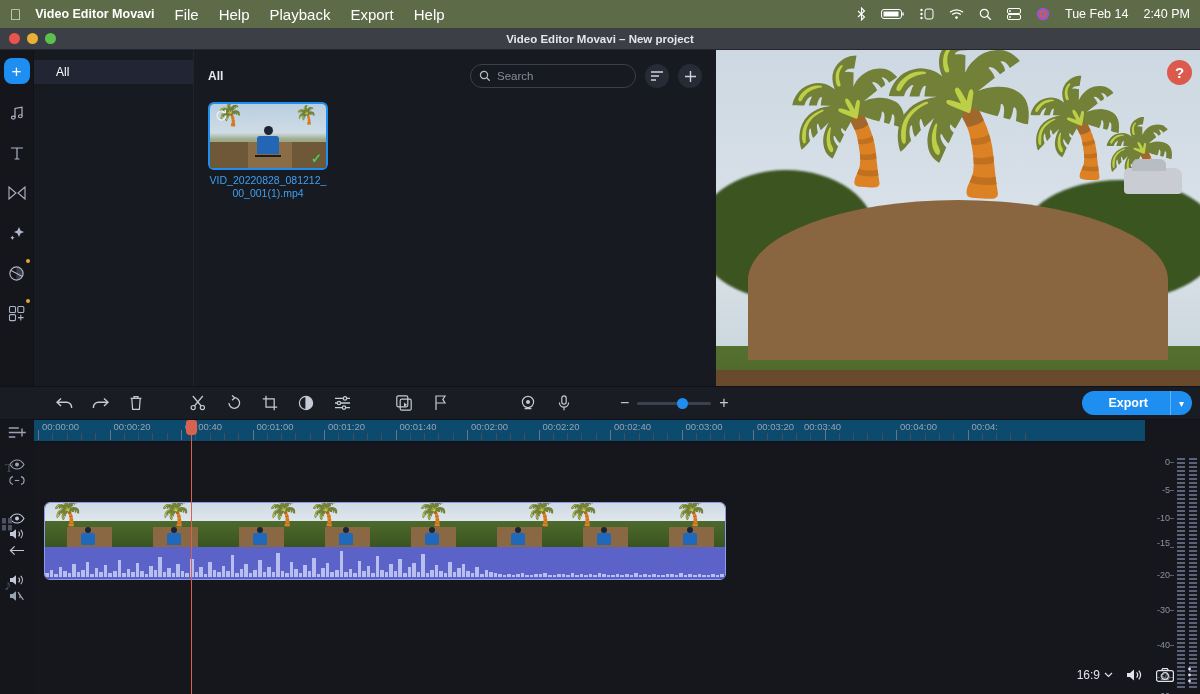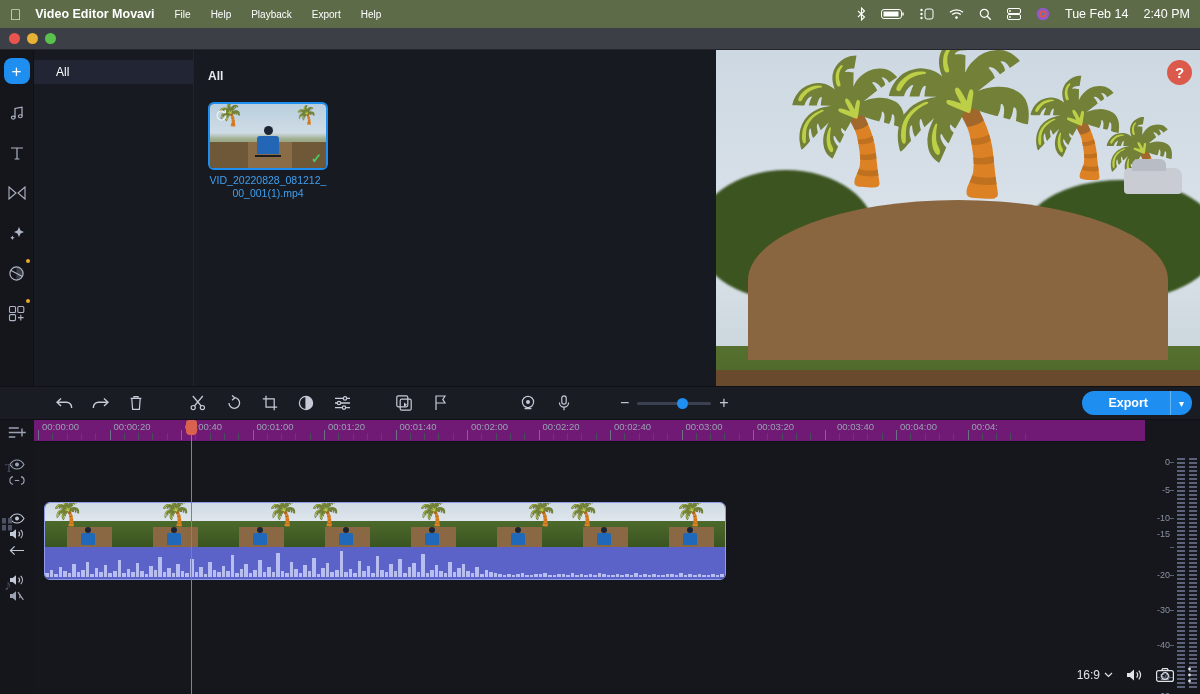--- a/index.html
+++ b/index.html
@@ -15,21 +15,21 @@
     height: 28px; width: 1200px;
     background: #5d6b49;
     display: flex; align-items: center;
     padding: 0 10px;
     font-size: 12.5px;
     color: #ffffff;
     position: relative;
   }
   .macbar .apple { font-size: 15px; margin-right: 14px; line-height: 1; }
   .macbar .appname { font-weight: bold; margin-right: 20px; font-size: 12.5px; }
-  .macbar .mitem { margin-right: 20px; font-size: 10px; }
+  .macbar .mitem { margin-right: 20px; font-size: 15px; }
   .macbar .right { margin-left: auto; display: flex; align-items: center; gap: 15px; }
   .macbar .right .txt { font-size: 12.5px; }
   .ico { display: inline-flex; align-items: center; justify-content: center; }
 
   
   .titlebar {
     height: 22px; width: 1200px;
     background: #3c3f46;
     display: flex; align-items: center;
     position: relative;
@@ -195,21 +195,21 @@
     border-radius: 0 12px 12px 0; display: flex; align-items: center; justify-content: center;
     border-left: 1px solid #63b6f7; font-size: 10px;
   }
 
   
   .timeline { position: absolute; left: 0; top: 420px; width: 1200px; height: 274px; background: #15171d; }
   .trackrail { position: absolute; left: 0; top: 0; width: 34px; height: 274px; background: #14161c; }
   .trackrail .tr { position: absolute; left: 0; width: 34px; display: flex; flex-direction: column; align-items: center; color: #7c8496; }
   .trkicon { height: 16px; display: flex; align-items: center; justify-content: center; }
 
-  .ruler { position: absolute; left: 34px; top: 0; right: 55px; height: 22px; background: #701a75; border-bottom: 1px solid #0f1116; overflow: hidden; }
+  .ruler { position: absolute; left: 34px; top: 0; right: 55px; height: 22px; background: #0c4a6e; border-bottom: 1px solid #0f1116; overflow: hidden; }
   .tick { position: absolute; top: 13px; width: 1px; height: 7px; background: #474d5c; }
   .tickmaj { position: absolute; top: 10px; width: 1px; height: 10px; background: #6b7285; }
   .tlabel { position: absolute; top: 1px; font-size: 9.5px; color: #9aa1b2; white-space: nowrap; }
 
   .tracks { position: absolute; left: 34px; top: 22px; right: 55px; bottom: 0; background: #15171d; overflow: hidden; }
   .clip { position: absolute; left: 10px; top: 60px; width: 682px; height: 78px; border-radius: 6px; overflow: hidden; border: 1px solid #8e9be8; }
   .clipvid { position: absolute; left: 0; right: 0; top: 0; height: 44px; display: flex; overflow: hidden; }
   .frm { width: 86px; height: 44px; position: relative; flex-shrink: 0; overflow: hidden; }
   .frm .s { position: absolute; left: 0; right: 0; top: 0; height: 48%; background: linear-gradient(#cfdae4, #e2e8ee); }
   .frm .g { position: absolute; left: 0; right: 0; top: 42%; bottom: 0; background: linear-gradient(#4d6a2c, #3a5420); }
@@ -296,20 +296,21 @@
     <span class="txt">2:40 PM</span>
   </span>
 </div>
 
 <div class="titlebar">
   <div class="traffic">
     <span class="dot red"></span>
     <span class="dot yellow"></span>
     <span class="dot green"></span>
   </div>
+  <div class="wtitle">Video Editor Movavi – New project</div>
 </div>
 
 <div class="main">
 
   <div class="rail">
     <div class="addbtn">+</div>
     <div class="ritem">
       <svg width="16" height="16" viewBox="0 0 16 16">
           <path d="M6 12.5V3.5l7-1.3v8.8" stroke="#aeb4c4" stroke-width="1.2" fill="none"></path>
           <ellipse cx="4.3" cy="12.6" rx="1.9" ry="1.5" stroke="#aeb4c4" stroke-width="1.1" fill="none"></ellipse>
@@ -352,20 +353,46 @@
   </div>
 
   <div class="browser">
     <div class="browser-body">
       <div class="cats">
         <div class="cat active">All</div>
       </div>
       <div class="files">
         <div class="files-head">
           <span class="lbl">All</span>
+          <span class="tools">
+            <span class="search">
+              <span class="ico">
+                <svg width="12" height="12" viewBox="0 0 12 12">
+                    <circle cx="5" cy="5" r="3.6" stroke="#b6bbc8" stroke-width="1.2" fill="none"></circle>
+                    <path d="M7.7 7.7l3 3" stroke="#b6bbc8" stroke-width="1.3"></path>
+                  </svg>
+              </span>
+              <input value="" placeholder="Search" style="">
+              <span class="ico">
+                <svg width="10" height="10" viewBox="0 0 10 10">
+                    <path d="M1 1l8 8M9 1l-8 8" stroke="#6d7484" stroke-width="1.1"></path>
+                  </svg>
+              </span>
+            </span>
+            <span class="rndbtn">
+              <svg width="14" height="12" viewBox="0 0 14 12">
+                  <path d="M1 2h12M1 6h8M1 10h5" stroke="#cfd3dd" stroke-width="1.4"></path>
+                </svg>
+            </span>
+            <span class="rndbtn">
+              <svg width="13" height="13" viewBox="0 0 13 13">
+                  <path d="M6.5 1v11M1 6.5h11" stroke="#cfd3dd" stroke-width="1.4"></path>
+                </svg>
+            </span>
+          </span>
         </div>
         <div class="thumbgrid">
           <div class="thumbcell">
             <div class="thumb">
               <div class="sky"></div>
               <div class="grassL"></div>
               <div class="grassR"></div>
               <div class="ground"></div>
               <div class="trail"></div>
               <div class="pl1">🌴</div>
@@ -709,21 +736,21 @@
       <div class="tick" style="left: 676.1px;"></div>
       <div class="tick" style="left: 690.4px;"></div>
       <div class="tick" style="left: 704.7px;"></div>
       <div class="tickmaj" style="left: 719px;"></div>
       <div class="tlabel" style="left: 723px;">00:03:20</div>
       <div class="tick" style="left: 733.3px;"></div>
       <div class="tick" style="left: 747.6px;"></div>
       <div class="tick" style="left: 761.9px;"></div>
       <div class="tick" style="left: 776.2px;"></div>
       <div class="tickmaj" style="left: 790.5px;"></div>
-      <div class="tlabel" style="left: 803px;">00:03:40</div>
+      <div class="tlabel" style="left: 770px;">00:03:40</div>
       <div class="tick" style="left: 804.8px;"></div>
       <div class="tick" style="left: 819.1px;"></div>
       <div class="tick" style="left: 833.4px;"></div>
       <div class="tick" style="left: 847.7px;"></div>
       <div class="tickmaj" style="left: 862px;"></div>
       <div class="tlabel" style="left: 866px;">00:04:00</div>
       <div class="tick" style="left: 876.3px;"></div>
       <div class="tick" style="left: 890.6px;"></div>
       <div class="tick" style="left: 904.9px;"></div>
       <div class="tick" style="left: 919.2px;"></div>
@@ -980,21 +1007,21 @@
   </div>
 
   <div class="meter">
     <div class="mscale">
         <div class="mlabel" style="top: 14.94px;">0</div>
         <div class="mtick" style="top: 19.94px;"></div>
         <div class="mlabel" style="top: 43.16px;">-5</div>
         <div class="mtick" style="top: 48.16px;"></div>
         <div class="mlabel" style="top: 71.38px;">-10</div>
         <div class="mtick" style="top: 76.38px;"></div>
-        <div class="mlabel" style="top: 87px;">-15</div>
+        <div class="mlabel" style="top: 96px;">-15</div>
         <div class="mtick" style="top: 104.6px;"></div>
         <div class="mlabel" style="top: 127.82px;">-20</div>
         <div class="mtick" style="top: 132.82px;"></div>
         <div class="mlabel" style="top: 162.68px;">-30</div>
         <div class="mtick" style="top: 167.68px;"></div>
         <div class="mlabel" style="top: 197.54px;">-40</div>
         <div class="mtick" style="top: 202.54px;"></div>
         <div class="mlabel" style="top: 229.91px;">-50</div>
         <div class="mtick" style="top: 234.91px;"></div>
         <div class="mlabel" style="top: 249px;">-60</div>

